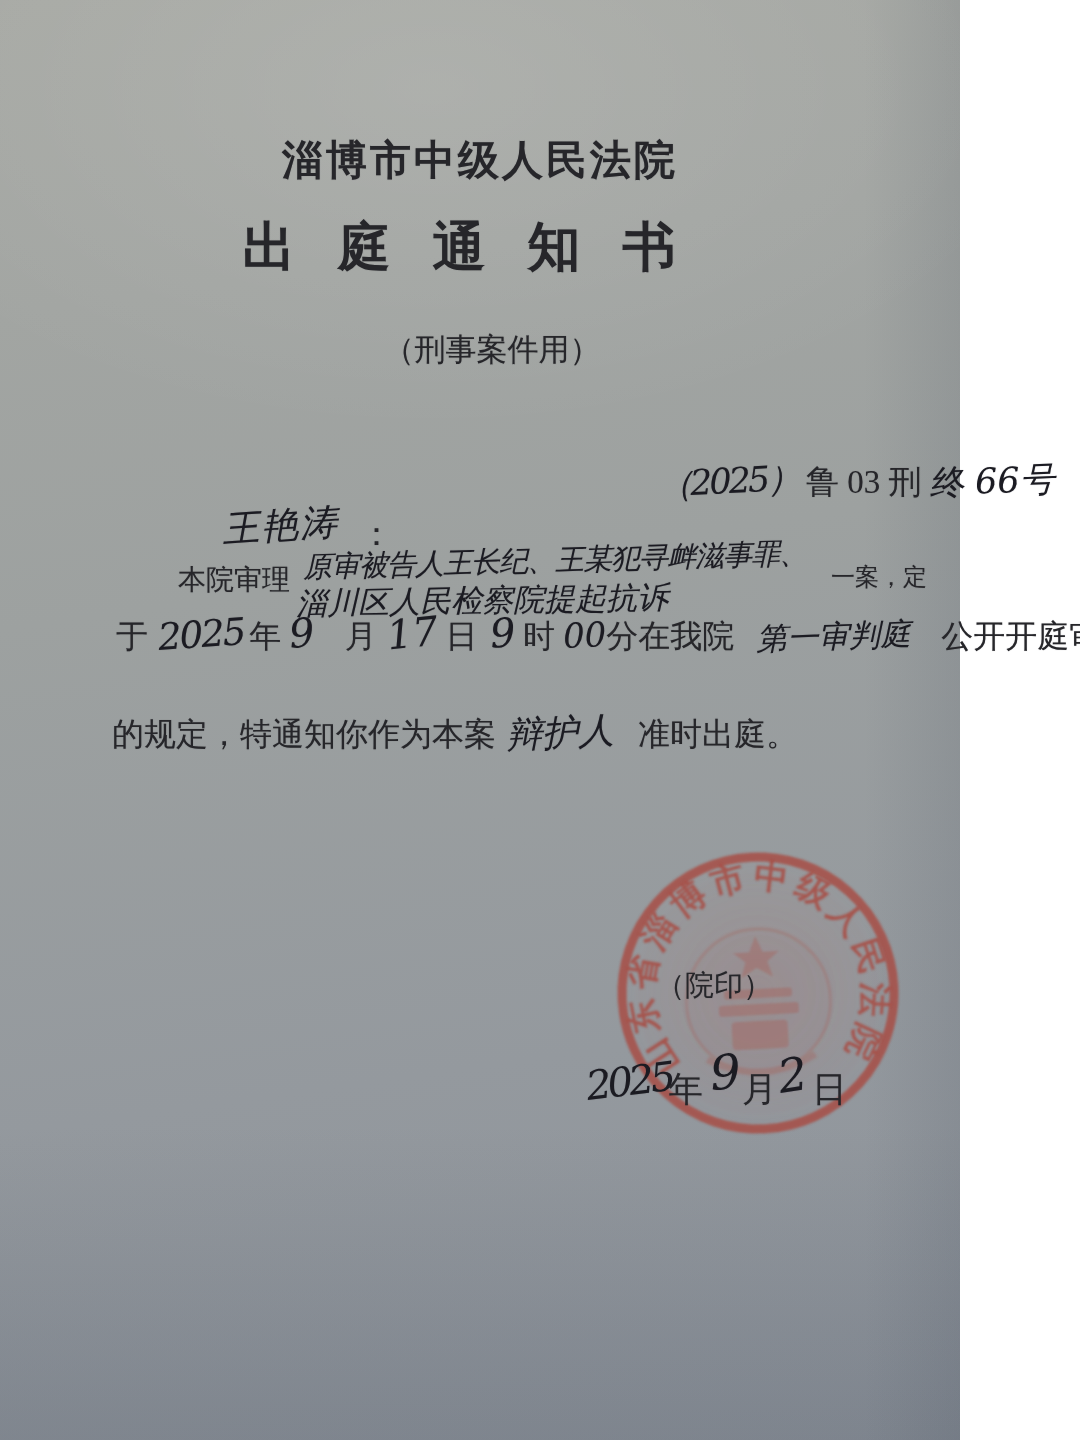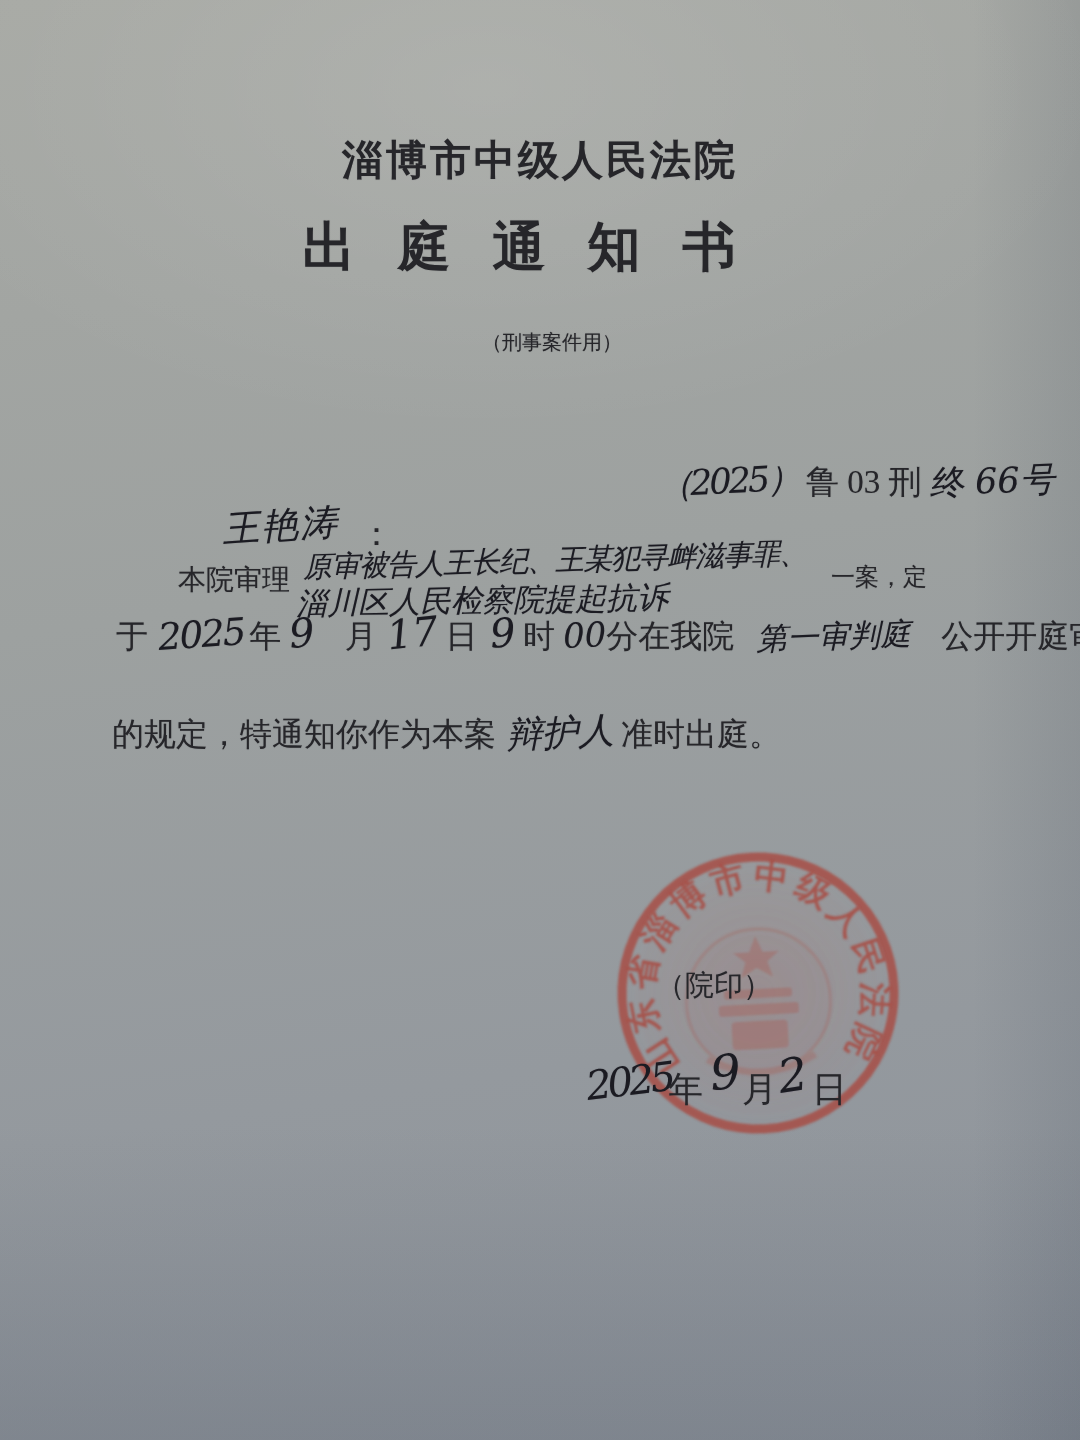--- a/index.html
+++ b/index.html
@@ -1,18 +1,18 @@
 <!DOCTYPE html>
 <html><head>
 <meta charset="utf-8">
 <style>
   html,body{margin:0;padding:0;}
   body{width:1080px;height:1440px;overflow:hidden;}
   #stage{
-    position:relative;width:1080px;height:1440px;
+    position:relative;width:960px;height:1440px;
     background:
       radial-gradient(ellipse 900px 500px at 45% 6%, rgba(255,255,255,0.10), rgba(255,255,255,0) 70%),
       linear-gradient(to left, rgba(55,65,80,0.12), rgba(55,65,80,0) 10%),
       linear-gradient(to top, rgba(45,55,72,0.16), rgba(45,55,72,0) 22%),
       linear-gradient(172deg, #a7a9a4 0%, #9da1a0 40%, #94999e 72%, #8d939b 100%);
     font-family:"Liberation Serif","DejaVu Serif",serif;
   }
   .print{
     position:absolute;
     color:#26262a;
@@ -35,21 +35,21 @@
 </style>
 </head>
 <body>
 
 <div id="stage">
 
   <div class="print center" style="top:133px;font-size:41px;letter-spacing:3px;font-weight:600;">淄博市中级人民法院</div>
 
   <div class="print center" style="top:212px;font-size:53px;letter-spacing:42px;font-weight:700;">出庭通知书</div>
 
-  <div class="print center" style="top:329px;font-size:20px;padding-left:24px;">（刑事案件用）</div>
+  <div class="print center" style="top:329px;font-size:31px;padding-left:24px;">（刑事案件用）</div>
 
   <div class="row" style="left:658px;top:412px;gap:7px;">
     <span class="hw" style="font-size:35px;letter-spacing:-3px;transform:rotate(-3deg);">（2025）</span>
     <span class="print" style="font-size:33px;margin-top:48px;">鲁 03 刑</span>
     <span class="hw" style="font-size:35px;transform:rotate(-2deg);">终 66号</span>
   </div>
 
   <div class="hw" style="left:222px;top:501px;font-size:37px;letter-spacing:2px;transform:rotate(-4deg);">王艳涛</div>
   <div class="print" style="left:360px;top:512px;font-size:33px;">：</div>
 
@@ -71,21 +71,21 @@
     <span class="hw" style="font-size:34px;margin-left:8px;transform:rotate(-3deg);">00</span>
     <span class="print" style="font-size:32px;">分在我院</span>
     <span class="hw" style="font-size:31px;margin-left:22px;transform:rotate(-2deg);">第一审判庭</span>
     <span class="print" style="font-size:32px;margin-left:30px;">公开开庭审</span>
   </div>
 
 
   <div class="row" style="left:112px;top:709px;">
     <span class="print" style="font-size:32px;">的规定，特通知你作为本案</span>
     <span class="hw" style="font-size:36px;margin-left:10px;transform:rotate(-3deg);">辩护人</span>
-    <span class="print" style="font-size:32px;margin-left:7px;text-align:center;">准时出庭。</span>
+    <span class="print" style="font-size:32px;margin-left:24px;text-align:center;">准时出庭。</span>
   </div>
 
   <svg id="court-seal" width="300" height="300" viewBox="0 0 300 300" style="transform:rotate(-3deg);">
     <defs>
       <path id="sealArc" d="M 75.8 224.2 A 105 105 0 1 1 224.2 224.2" fill="none"></path>
       <filter id="sealBlur">
           <feGaussianBlur stdDeviation="1.3"></feGaussianBlur>
         </filter>
       <radialGradient id="sealWash" cx="50%" cy="50%" r="50%">
         <stop offset="0%" stop-color="#b06a62" stop-opacity="0.20"></stop>

